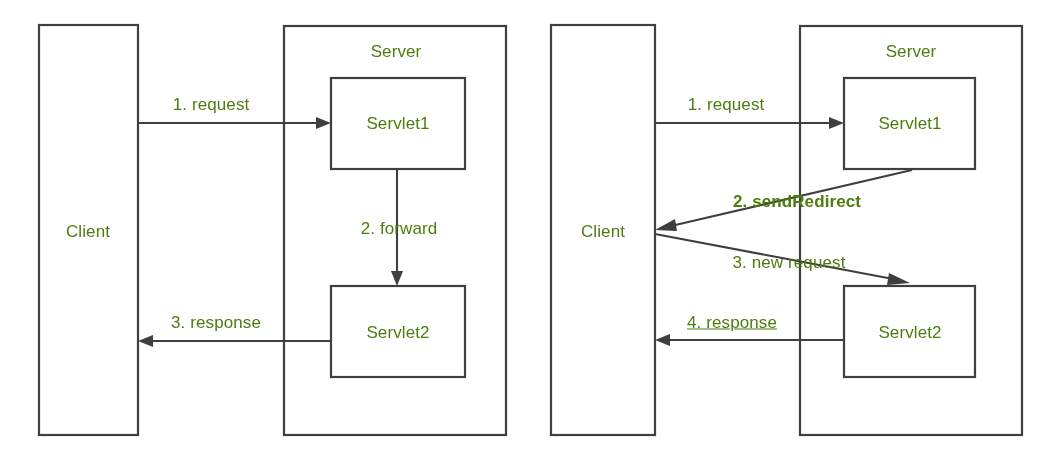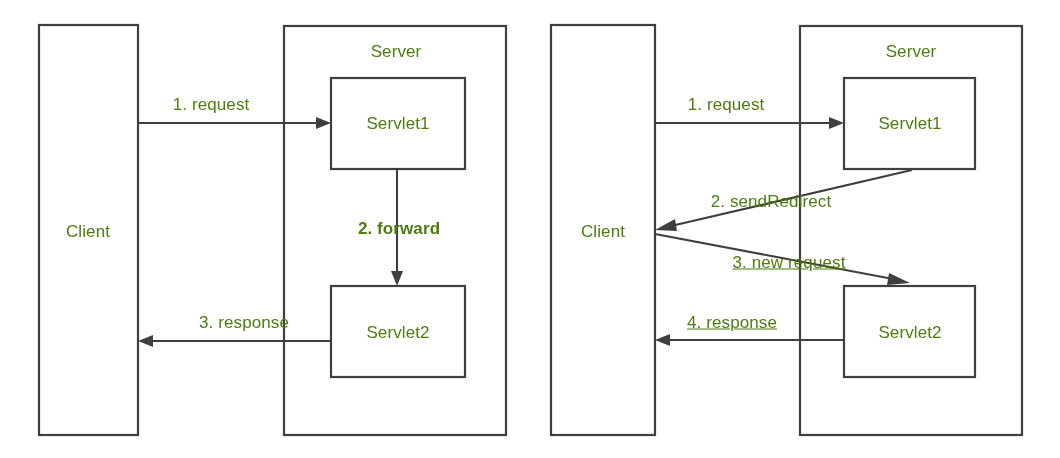--- a/index.html
+++ b/index.html
@@ -128,33 +128,33 @@
   <div class="lbl center" style="left:88px; top:231px;">Client</div>
 
   <div class="lbl center" style="left:396px; top:51px;">Server</div>
 
   <div class="lbl center" style="left:398px; top:123px;">Servlet1</div>
 
   <div class="lbl center" style="left:398px; top:332px;">Servlet2</div>
 
   <div class="lbl center" style="left:211px; top:104px;">1. request</div>
 
-  <div class="lbl center" style="left:399px; top:228px;font-weight:bold;">2. forward</div>
+  <div class="lbl center" style="left:399px; top:228px;">2. forward</div>
 
-  <div class="lbl center" style="left:216px; top:322px;margin-left:28px;">3. response</div>
+  <div class="lbl center" style="left:216px; top:322px;">3. response</div>
 
   <div class="lbl center" style="left:603px; top:231px;">Client</div>
 
   <div class="lbl center" style="left:911px; top:51px;">Server</div>
 
   <div class="lbl center" style="left:910px; top:123px;">Servlet1</div>
 
   <div class="lbl center" style="left:910px; top:332px;">Servlet2</div>
 
   <div class="lbl center" style="left:726px; top:104px;">1. request</div>
 
-  <div class="lbl center" style="left:771px; top:201px;">2. sendRedirect</div>
+  <div class="lbl center" style="left:797px; top:201px;font-weight:bold;">2. sendRedirect</div>
 
-  <div class="lbl center" style="left:789px; top:262px;text-decoration:underline;">3. new request</div>
+  <div class="lbl center" style="left:789px; top:262px;">3. new request</div>
 
   <div class="lbl center" style="left:732px; top:322px;text-decoration:underline;">4. response</div>
 
 </div>
 
 </body></html>

